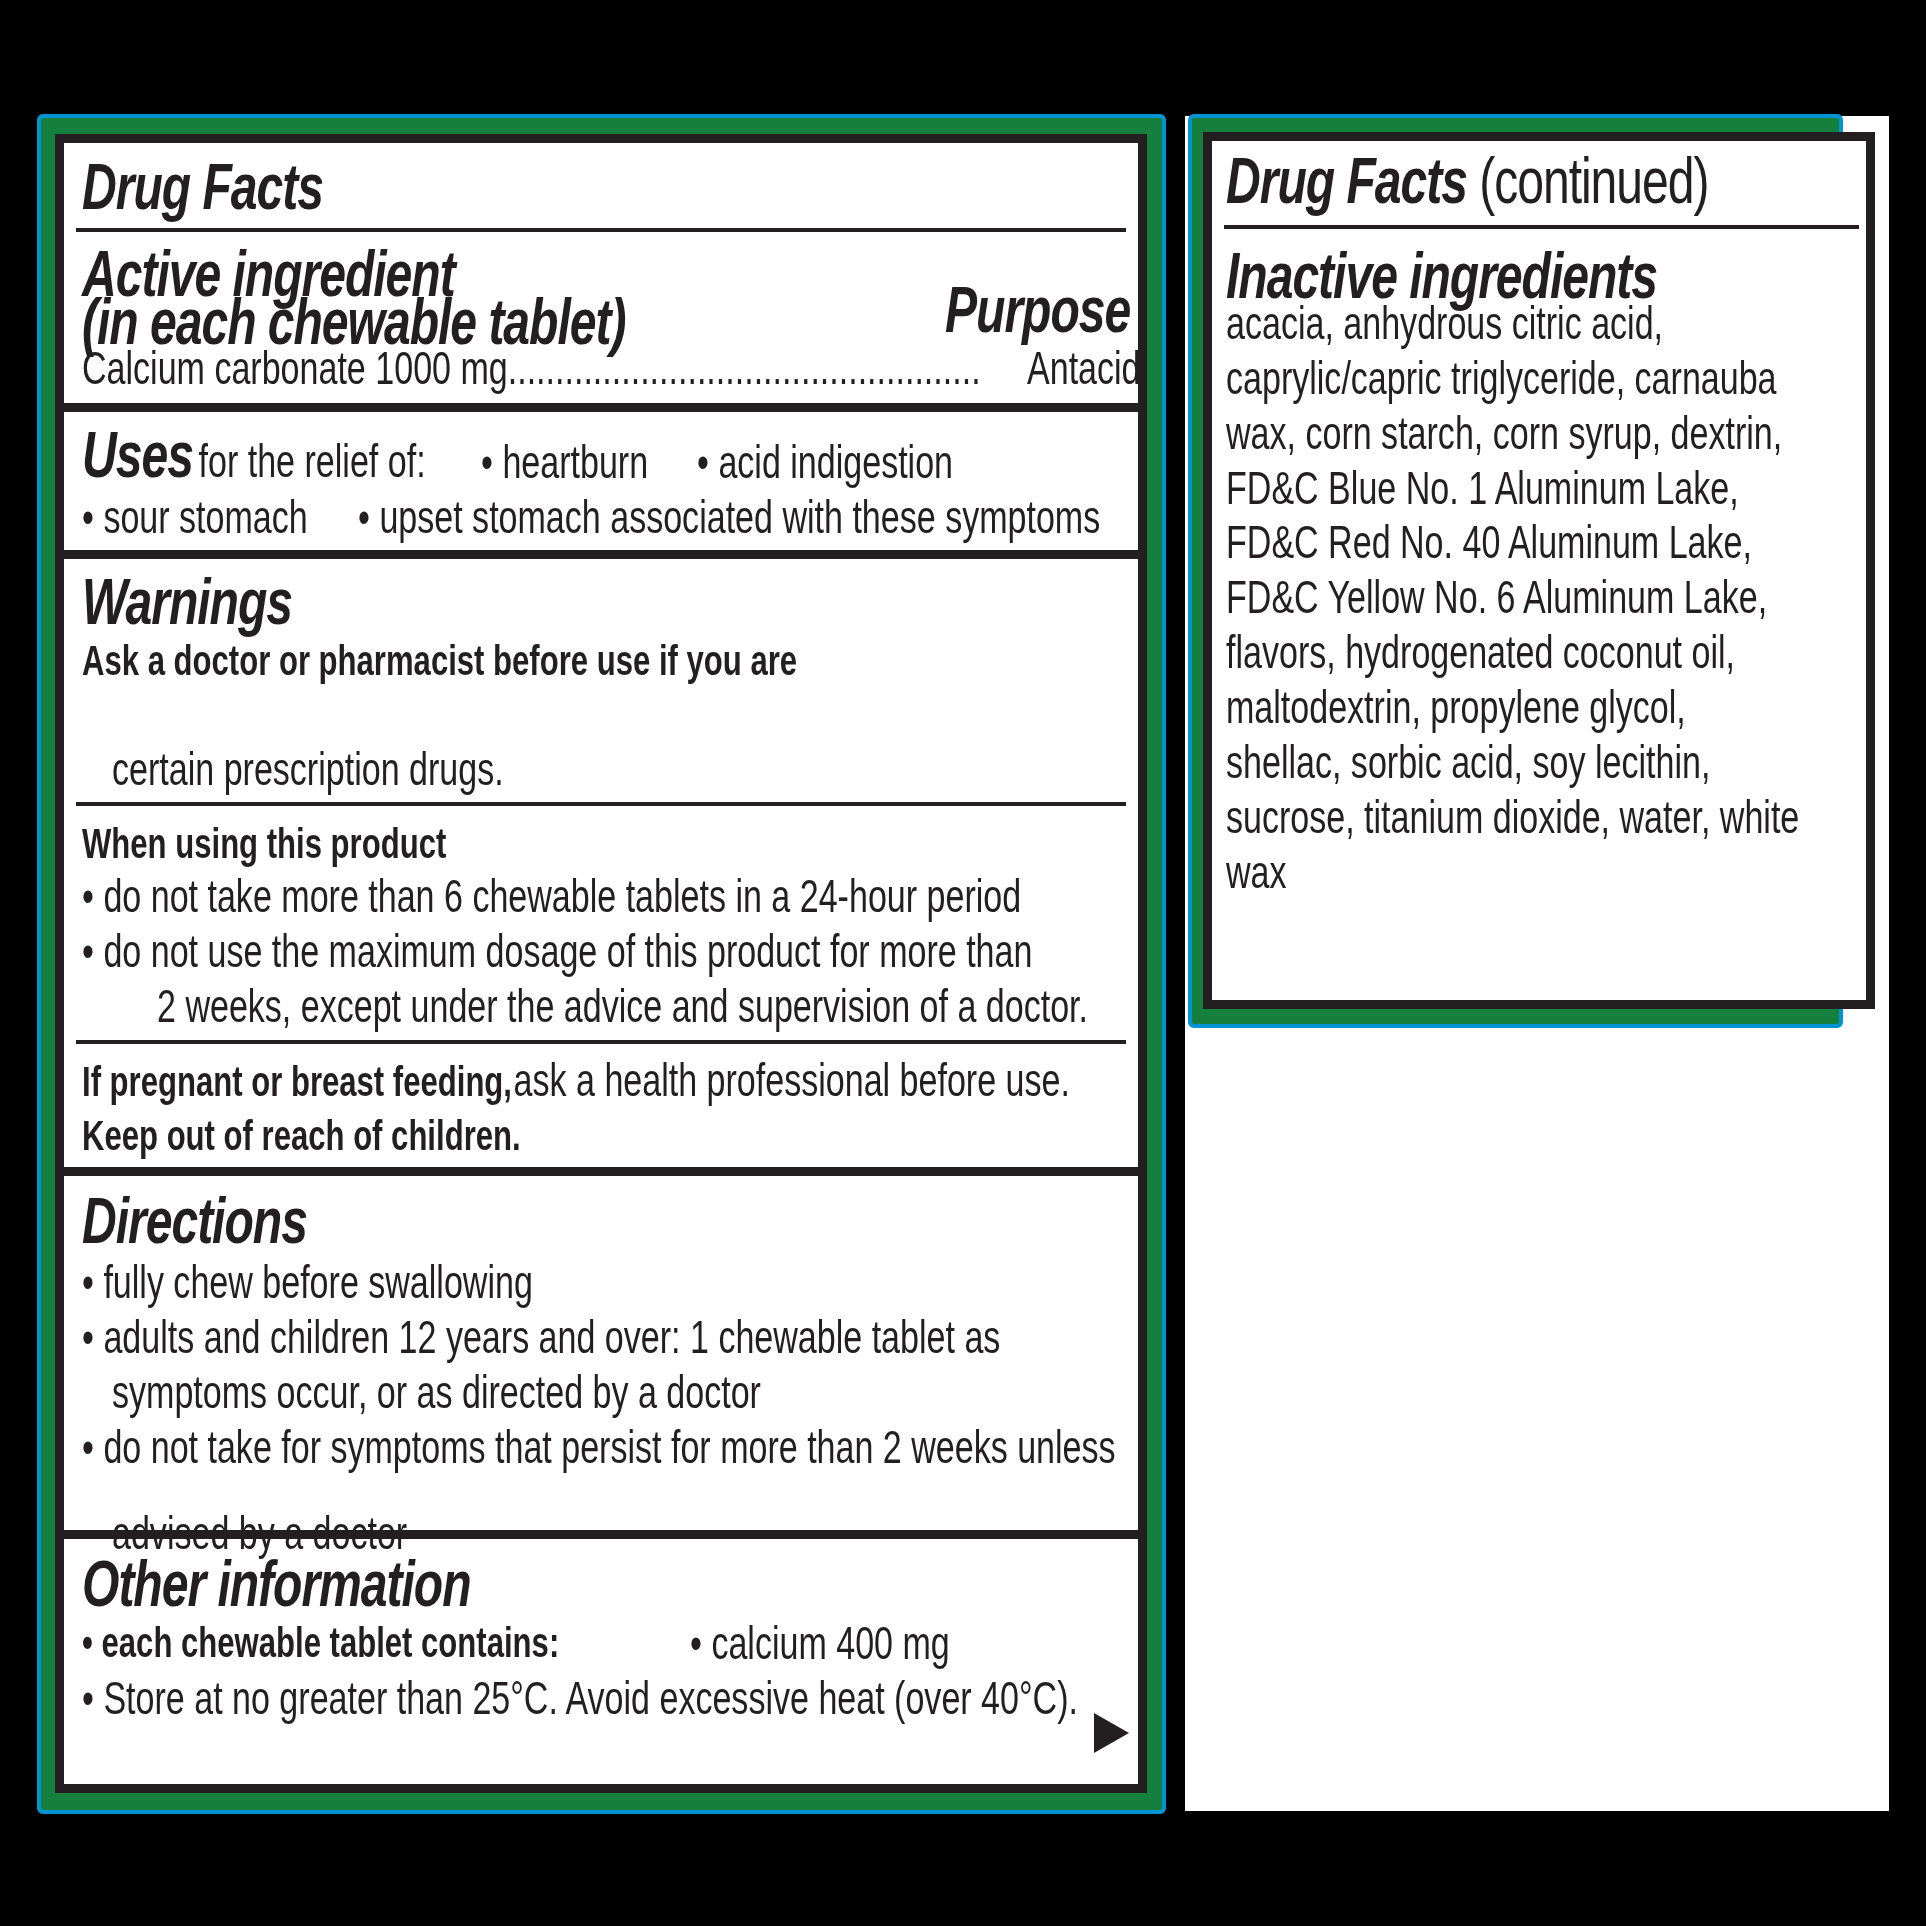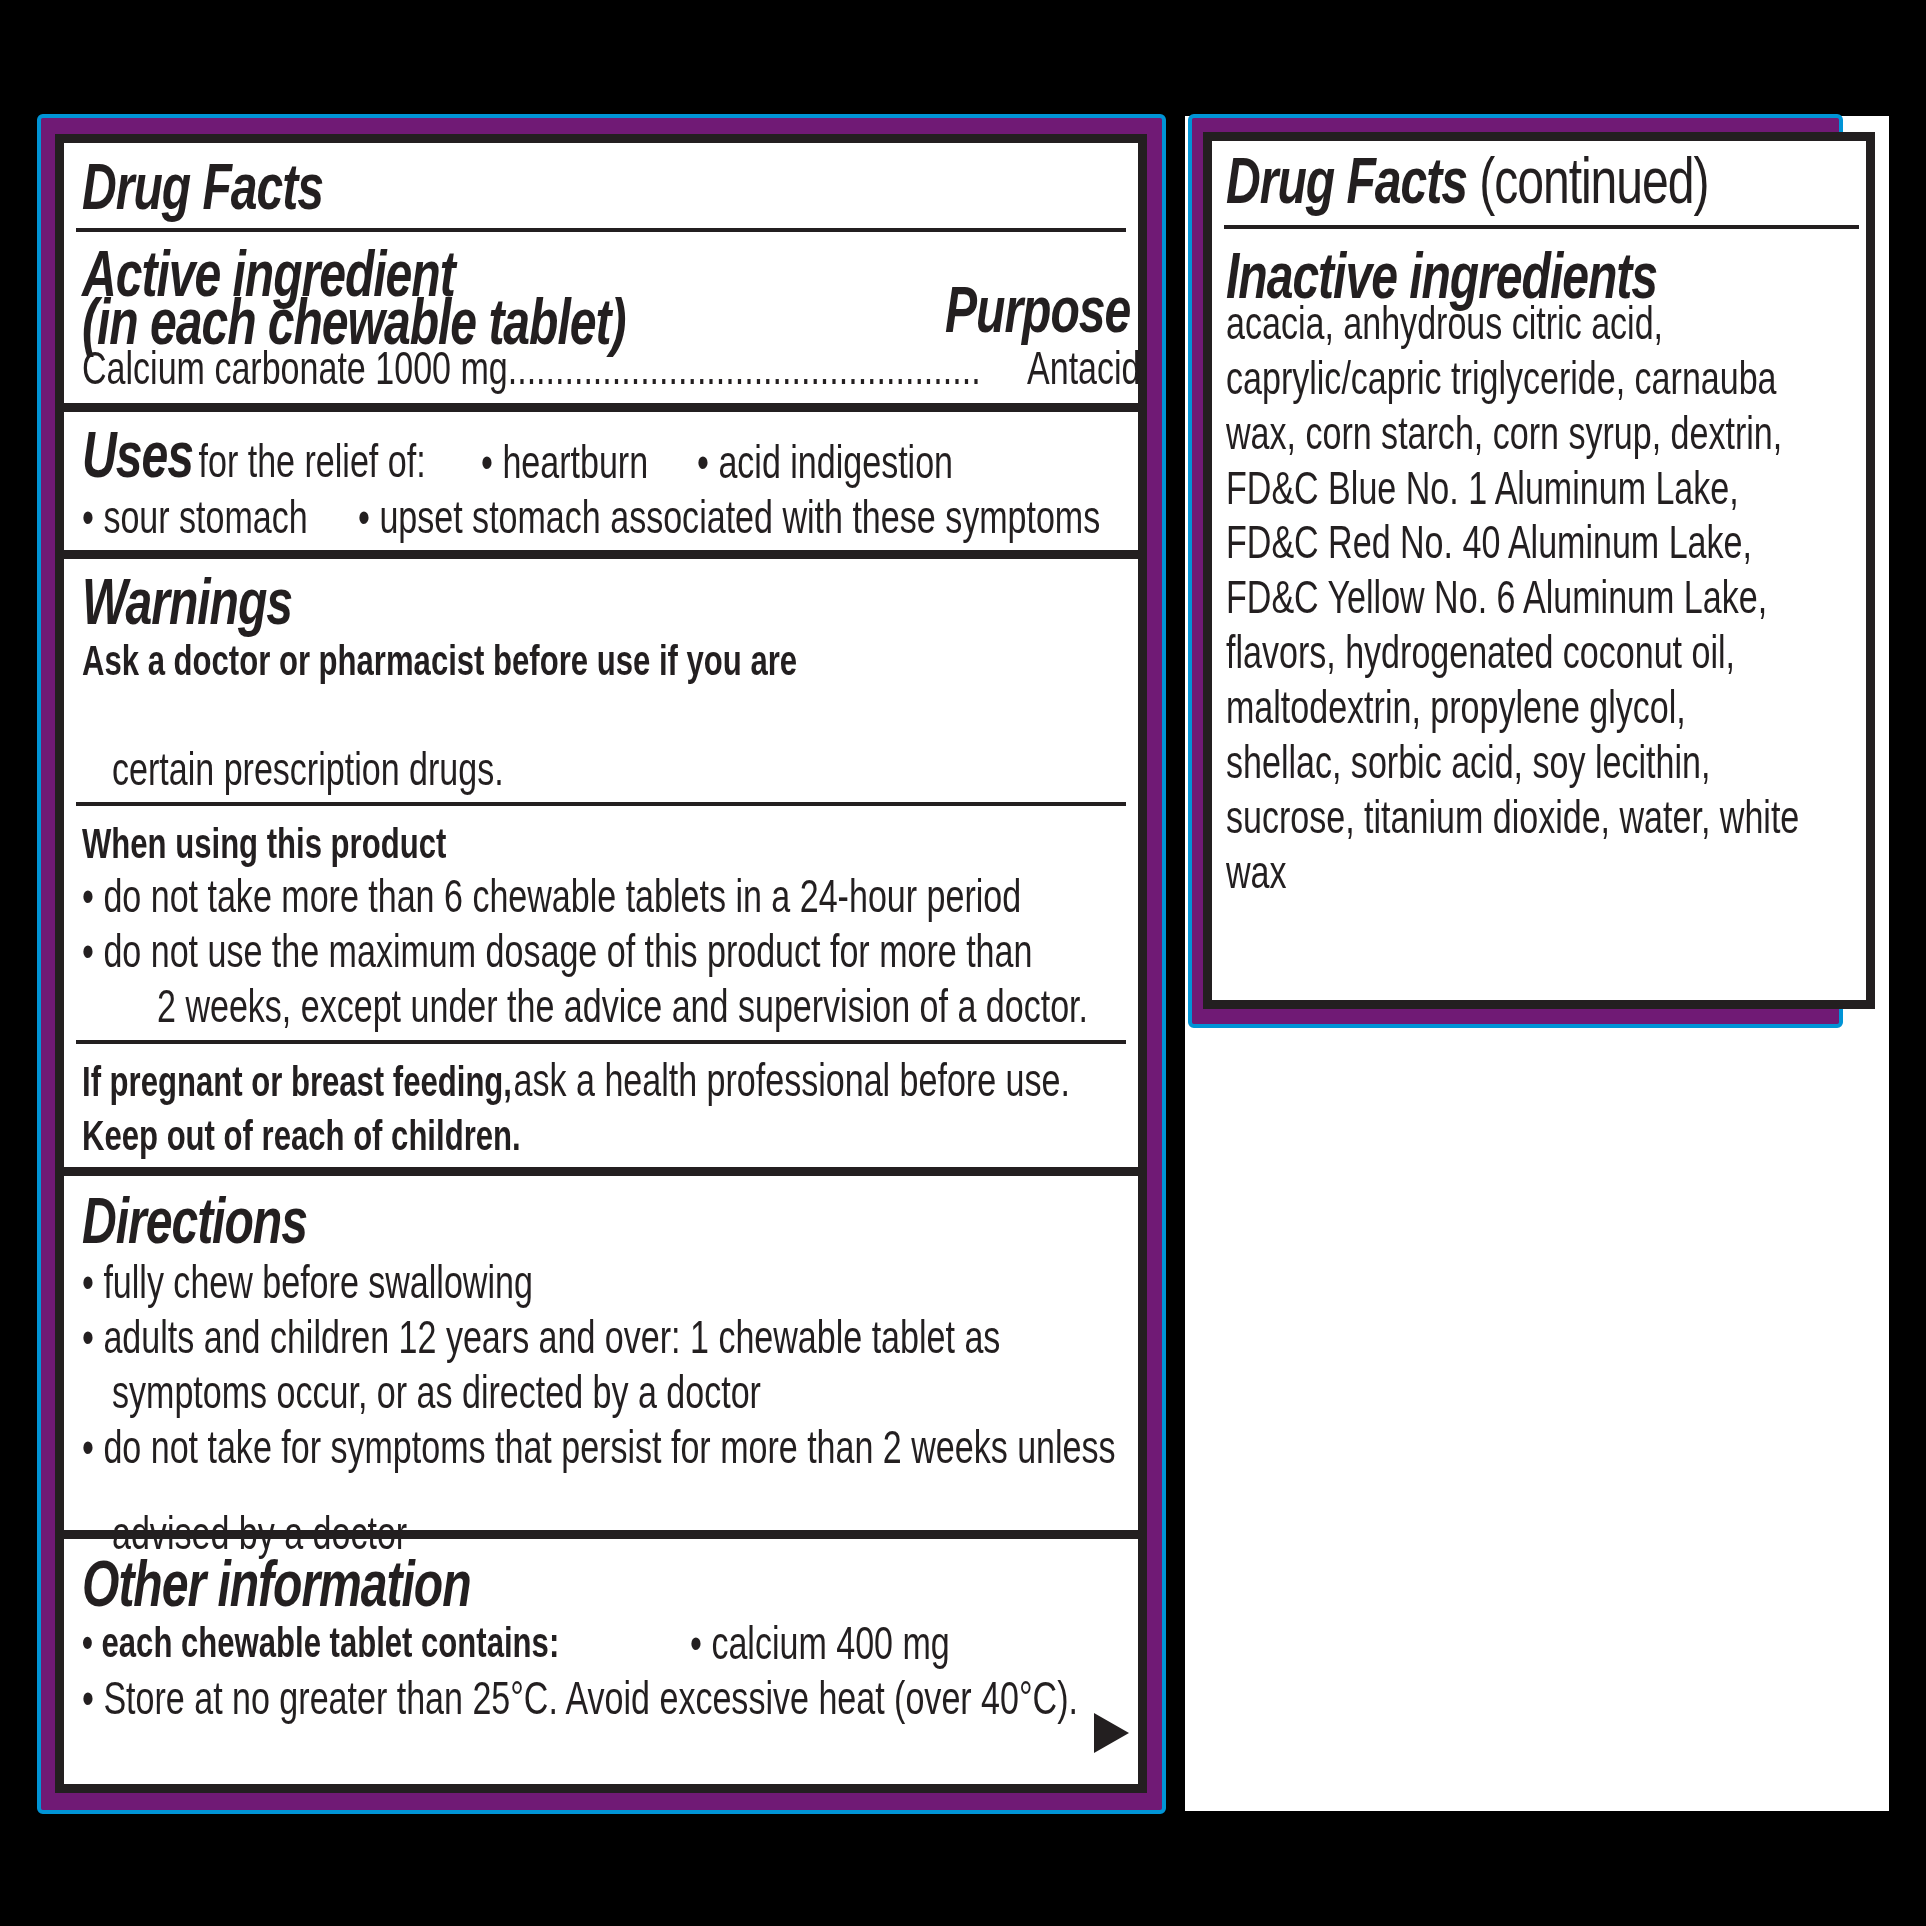--- a/index.html
+++ b/index.html
@@ -1,19 +1,19 @@
 <!DOCTYPE html>
 <html style="font-size:7.7px"><head>
 <meta charset="utf-8">
 <style>
   html, body { margin:0; padding:0; }
   body { width:1926px; height:1926px; background:#000; position:relative; overflow:hidden;
          font-family:"Liberation Sans", sans-serif; color:#231f20; }
   .white-area { position:absolute; left:1185px; top:116px; width:704px; height:1695px; background:#fff; }
-  .panel { position:absolute; background:#701a75; border:4.3px solid #0094d6; border-radius:5.8px; box-sizing:border-box; }
+  .panel { position:absolute; background:#15803d; border:4.3px solid #0094d6; border-radius:5.8px; box-sizing:border-box; }
   .panel-left { left:37px; top:114px; width:1129px; height:1700px; }
   .panel-right { left:1188px; top:114px; width:655px; height:914px; }
   .frame { position:absolute; border:9.1px solid #231f20; box-sizing:border-box; background:#fff; }
   .panel-left .frame { left:14px; top:16px; width:1092px; height:1659px; }
   .panel-right .frame { left:11px; top:14.4px; width:672px; height:877px; }
   .hbar-thick { position:absolute; left:0; right:0; height:9.1px; background:#231f20; }
   .hbar-thin { position:absolute; left:11.6px; right:11.6px; height:3.9px; background:#231f20; }
   .line { position:absolute; white-space:nowrap; transform-origin:0 0; }
   .cond { transform:scaleX(0.74); transform-origin:0 0; display:inline-block; }
   .t-title { font-weight:bold; font-style:italic; font-size:65px; line-height:65px; letter-spacing:-1.4px; }

